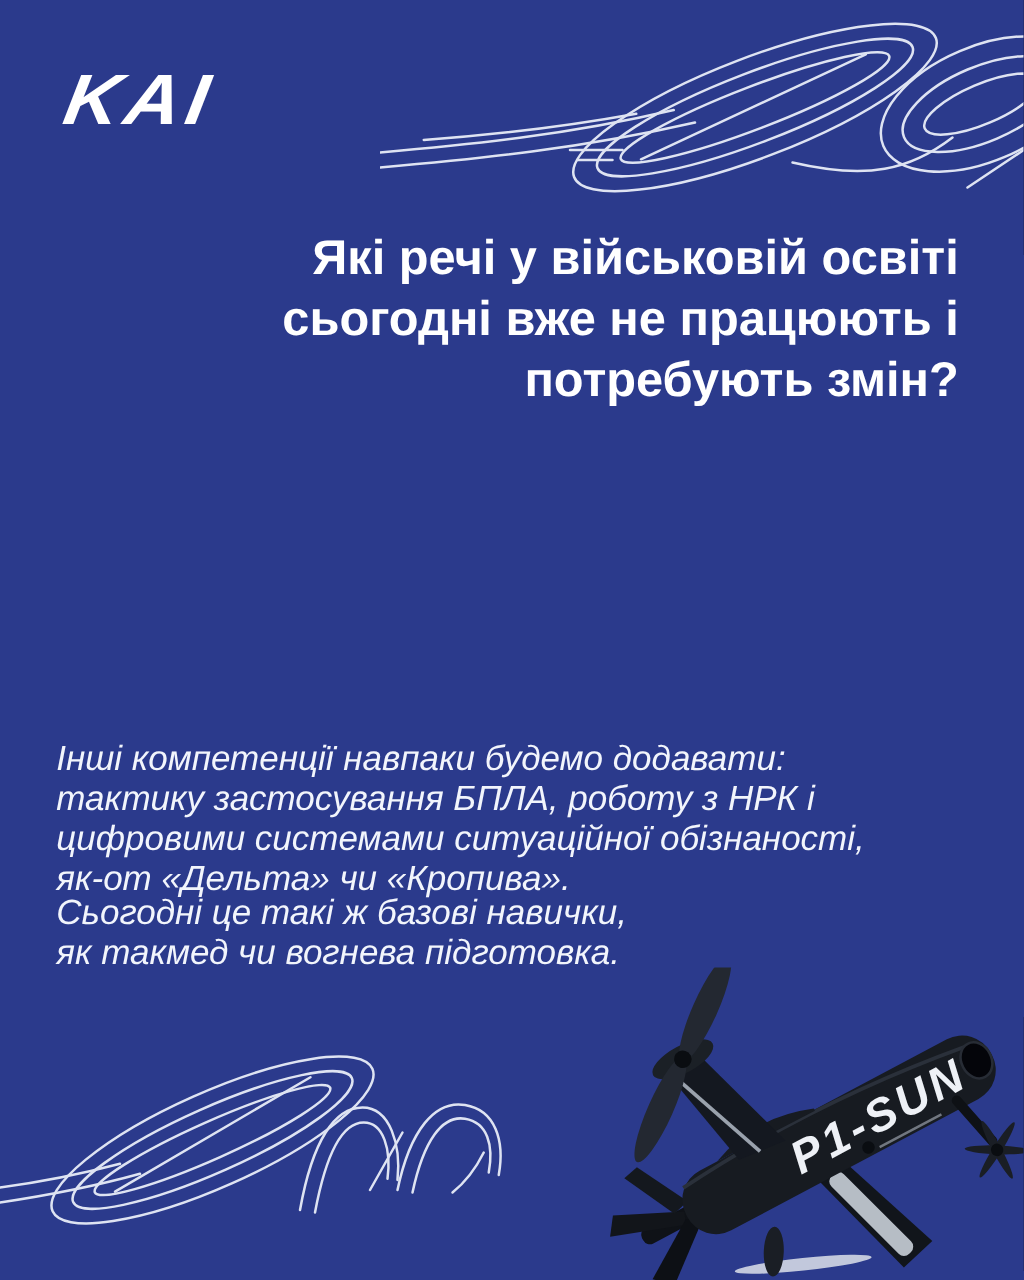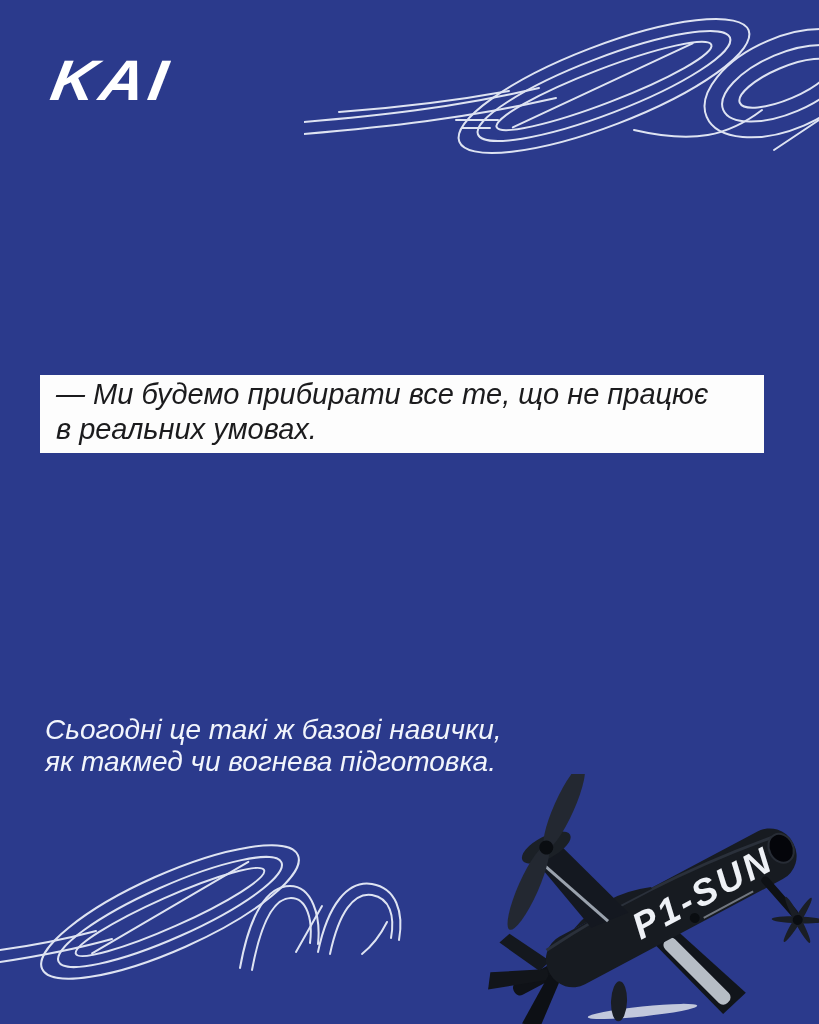--- a/index.html
+++ b/index.html
@@ -70,24 +70,29 @@
 
       <g transform="rotate(-23 480 84)">
         <ellipse cx="482" cy="84" rx="86" ry="46"></ellipse>
         <ellipse cx="482" cy="84" rx="68" ry="30"></ellipse>
         <ellipse cx="482" cy="84" rx="50" ry="16"></ellipse>
       </g>
       <path d="M470 150 L515 120"></path>
     </g>
   </svg>
 
+  <div class="heading">Які речі у військовій освіті
+сьогодні вже не працюють і
+потребують змін?</div>
 
-  <div class="quote">— Ми будемо прибирати все те, що не працює
-в реальних умовах.</div>
 
+  <div class="para para-2">Інші компетенції навпаки будемо додавати:
+тактику застосування БПЛА, роботу з НРК і
+цифровими системами ситуаційної обізнаності,
+як-от «Дельта» чи «Кропива».</div>
   <div class="para para-3">Сьогодні це такі ж базові навички,
 як такмед чи вогнева підготовка.</div>
 
   <svg class="deco deco-bottom-left" viewBox="0 0 440 212" aria-hidden="true">
     <g stroke="#e8edf8" stroke-width="2" fill="none" stroke-linecap="round" opacity="0.95">
 
       <path d="M0 150 C30 146 62 140 96 131"></path>
       <path d="M0 162 C40 156 76 149 112 139"></path>
 
       <g transform="rotate(-24 170 112)">

